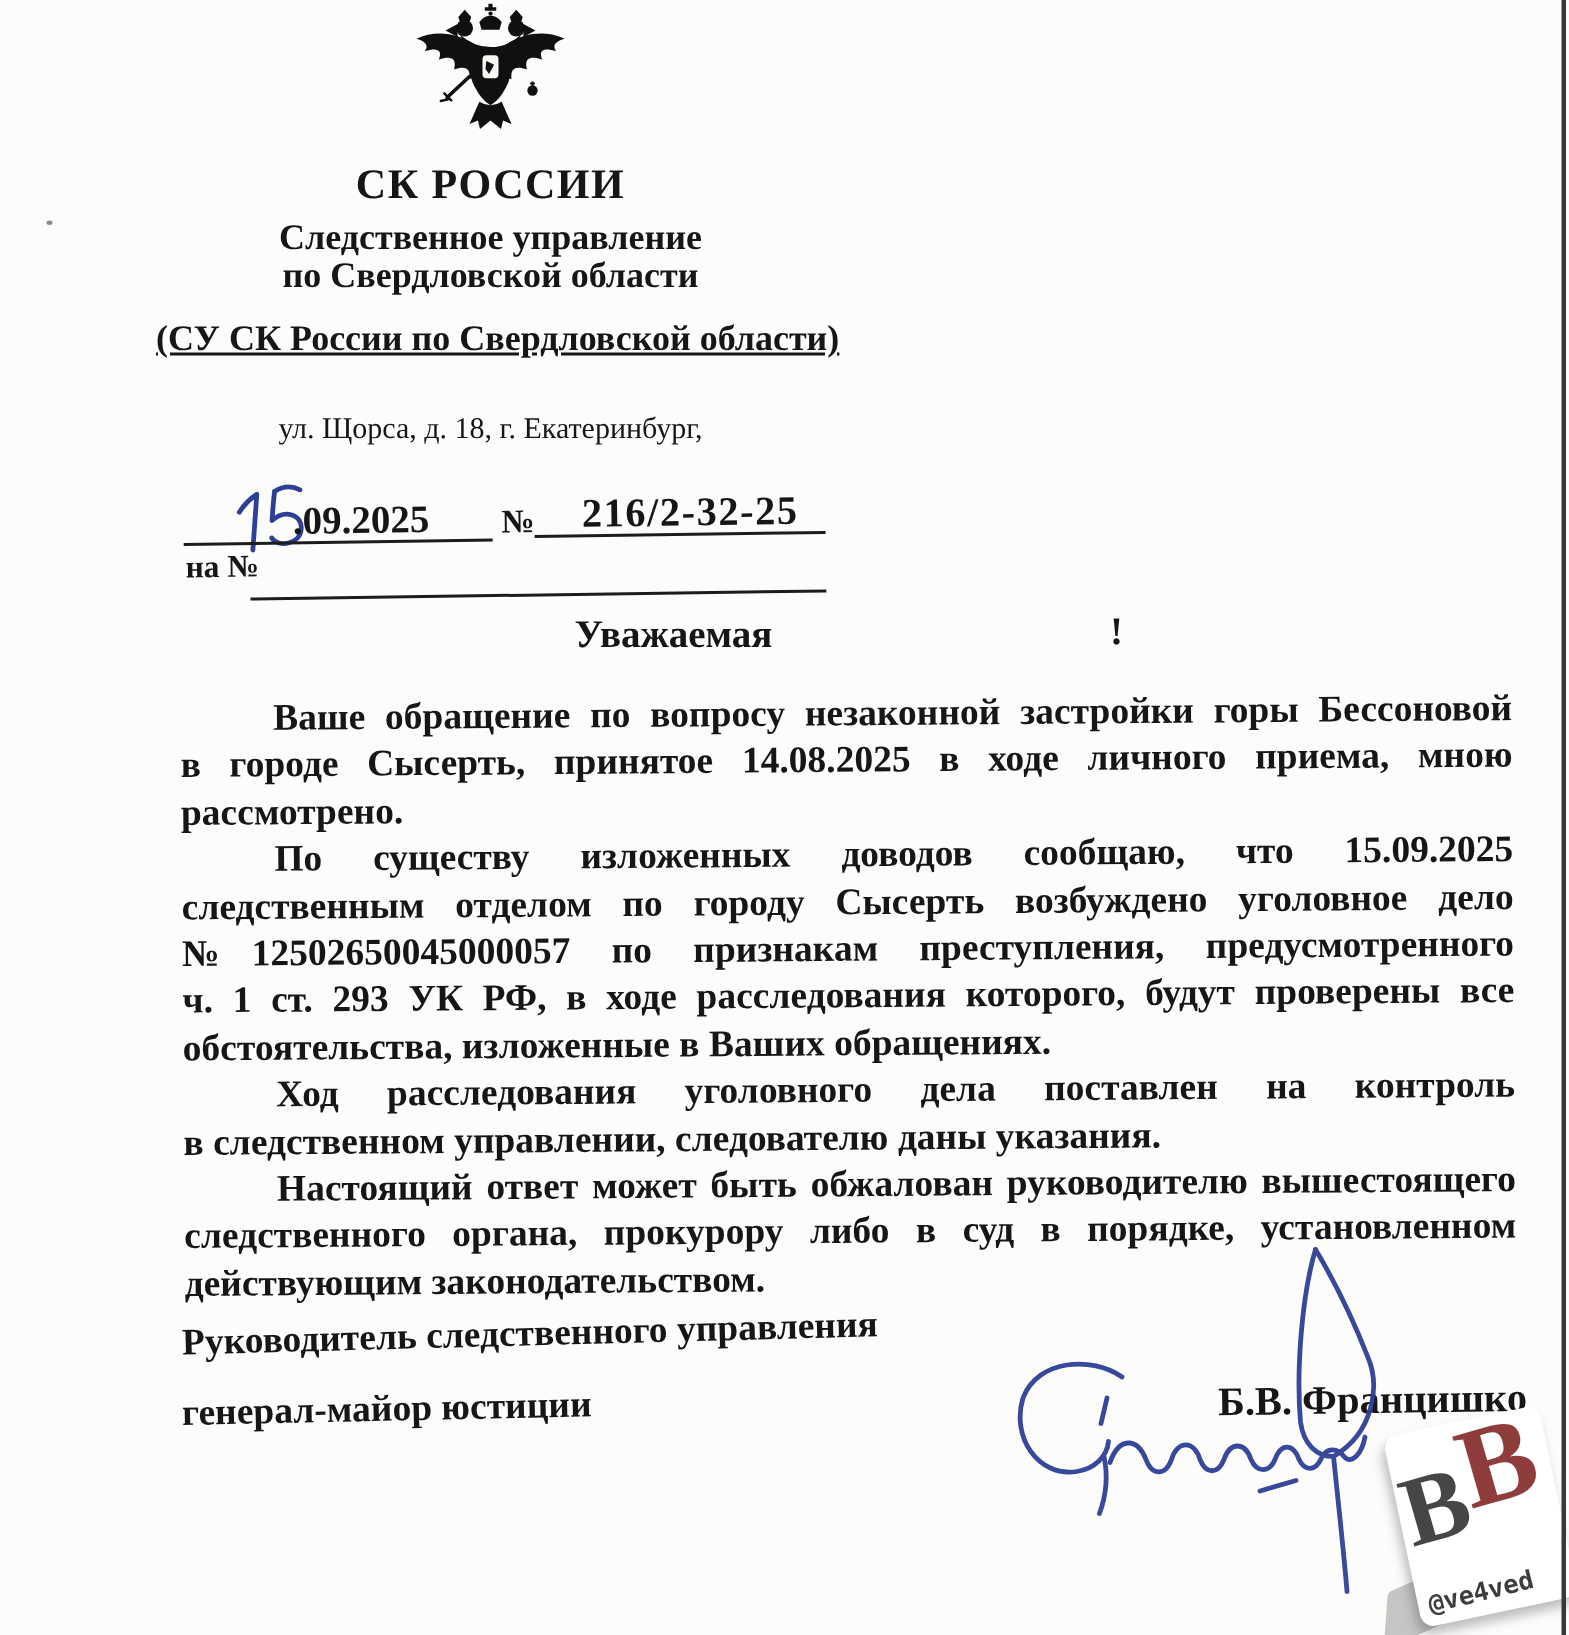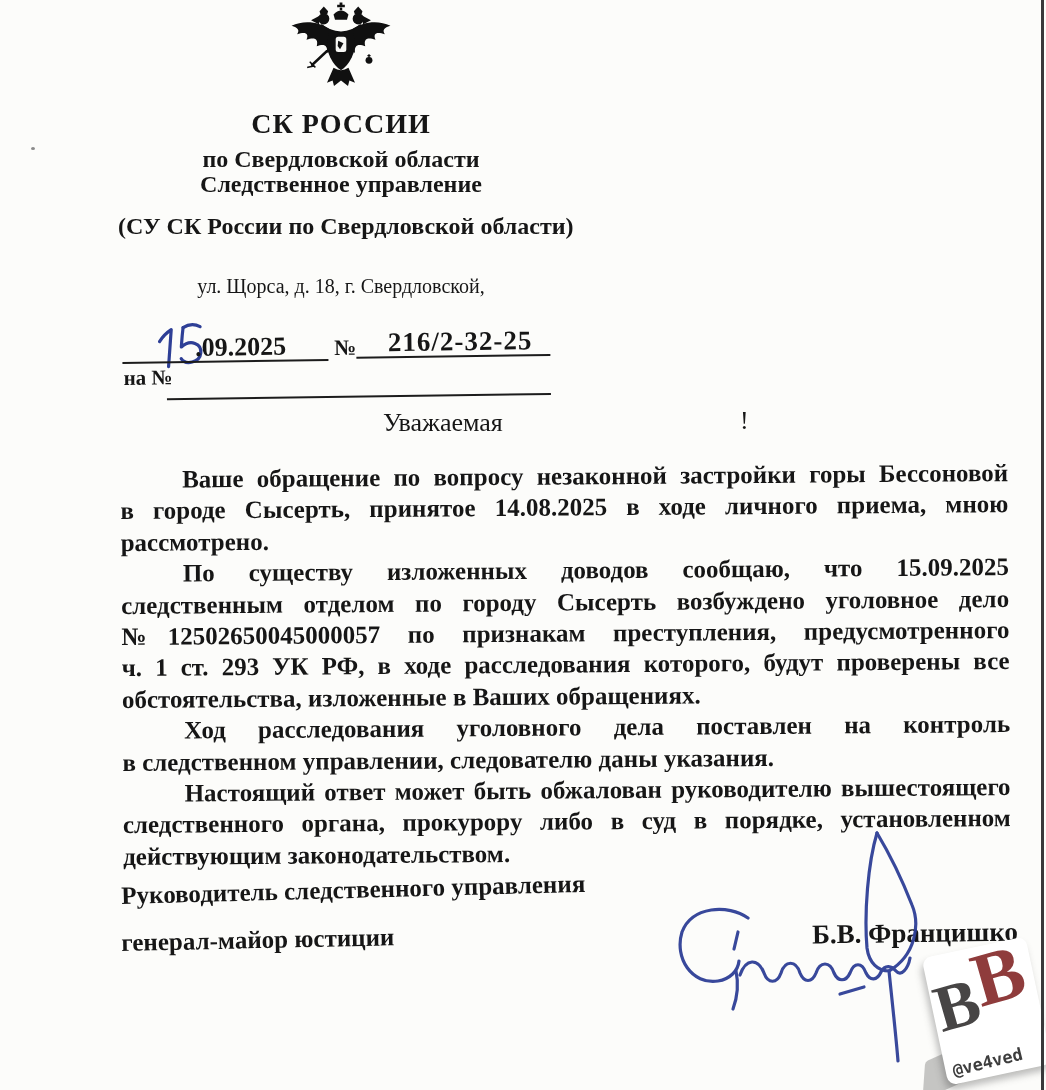--- a/index.html
+++ b/index.html
@@ -5,41 +5,41 @@
   html,body{margin:0;padding:0;}
   body{
     width:1046px;height:1090px;position:relative;overflow:hidden;
     background:#fcfcfa;
     font-family:"Liberation Serif", serif;
     color:#161616;
   }
   .abs{position:absolute;}
 
   
-  #letterhead{left:118px;top:2px;width:446px;text-align:center;}
+  #letterhead{left:104px;top:2px;width:446px;text-align:center;}
   #emblem{display:block;margin:0 auto;}
   .org-short{font-size:28px;font-weight:bold;letter-spacing:1px;margin-top:7px;line-height:34px;}
   .org-name{font-size:24px;font-weight:bold;line-height:25px;margin-top:6px;}
-  .org-paren{font-size:24px;font-weight:bold;margin-top:16px;white-space:nowrap;line-height:26px;}
+  .org-paren{font-size:24px;font-weight:bold;margin-top:16px;white-space:nowrap;line-height:26px;text-decoration:underline;}
   .addr{font-size:20px;line-height:26px;margin-top:34px;}
 
   
   #refblock{left:118px;top:330px;width:446px;height:76px;transform:rotate(-0.8deg);transform-origin:0 0;}
   .u-rule{position:absolute;background:#1c1c1c;height:2px;}
   #rule-date{left:4px;top:32px;width:206px;}
   #rule-num{left:238px;top:30px;width:194px;}
   #rule-reply{left:48px;top:69px;width:384px;}
   #date-typed{position:absolute;left:77px;top:4px;font-size:26px;font-weight:bold;white-space:nowrap;}
   #num-label{position:absolute;left:216px;top:8px;font-size:22px;font-weight:bold;}
   #out-number{position:absolute;left:252px;top:1px;width:180px;text-align:center;font-size:27px;font-weight:bold;letter-spacing:1px;white-space:nowrap;}
   #reply-label{position:absolute;left:5px;top:36px;font-size:21px;font-weight:bold;white-space:nowrap;}
   #hand15{position:absolute;left:34px;top:-8px;transform:rotate(-6deg);}
 
   
-  #salutation{left:120px;top:408px;width:888px;height:34px;font-size:26px;font-weight:normal;text-align:center;}
+  #salutation{left:120px;top:408px;width:888px;height:34px;font-size:26px;font-weight:bold;text-align:center;}
   #salutation .greet{position:absolute;left:263px;top:0;}
   #salutation .excl{position:absolute;left:620px;top:-2px;}
 
   
   #lettertext{left:120px;top:464px;width:888px;transform:rotate(-0.45deg);transform-origin:0 0;}
   .ln{
     font-size:25px;font-weight:bold;line-height:31.4px;height:31.4px;
     text-align:justify;text-align-last:justify;white-space:normal;
   }
   .ln.first{text-indent:62px;}
@@ -90,26 +90,26 @@
       <path d="M57 41 l5.6 2.6 l-3.6 6.6 l-2.6 -3.6 z"></path>
       <path d="M52 70 l-7 16 l6 -2.5 l1.5 6 l7.5 -6 l7.5 6 l1.5 -6 l6 2.5 l-7 -16 q-8 5 -16 0 z"></path>
       <path d="M45 52 L29 67" stroke="#101010" stroke-width="2.6" fill="none" stroke-linecap="round"></path>
       <path d="M27 64 l5 5 M24.5 69.5 l6.5 -1.5" stroke="#101010" stroke-width="1.7" fill="none" stroke-linecap="round"></path>
       <circle cx="90" cy="62" r="3.7"></circle>
       <path d="M90 55.5 v3.5 M88.3 57 h3.4" stroke="#101010" stroke-width="1.5" fill="none"></path>
     </g>
   </svg>
   <div class="org-short">СК РОССИИ</div>
   <div class="org-name">
+    <div>Следственное управление</div>
     <div>по Свердловской области</div>
-    <div>Следственное управление</div>
   </div>
   <div class="org-paren">(СУ СК России по Свердловской области)</div>
   <div class="addr">
-    <div>ул. Щорса, д. 18, г. Свердловской,</div>
+    <div>ул. Щорса, д. 18, г. Екатеринбург,</div>
   </div>
 </div>
 
 <div id="refblock" class="abs">
   <svg id="hand15" width="56" height="50" viewBox="0 0 56 50">
     <g stroke="#2e3f96" stroke-width="3.2" fill="none" stroke-linecap="round" stroke-linejoin="round">
       <path d="M8 18 C12 13 17 9.5 21 7.5 L14 44"></path>
       <path d="M33 7 C31 15 30 21 29 26 C39 19 50 25 47.5 34.5 C45.5 43.5 31 45 27.5 37.5"></path>
       <path d="M33 7 C39 4 45 4.5 50 8"></path>
     </g>

